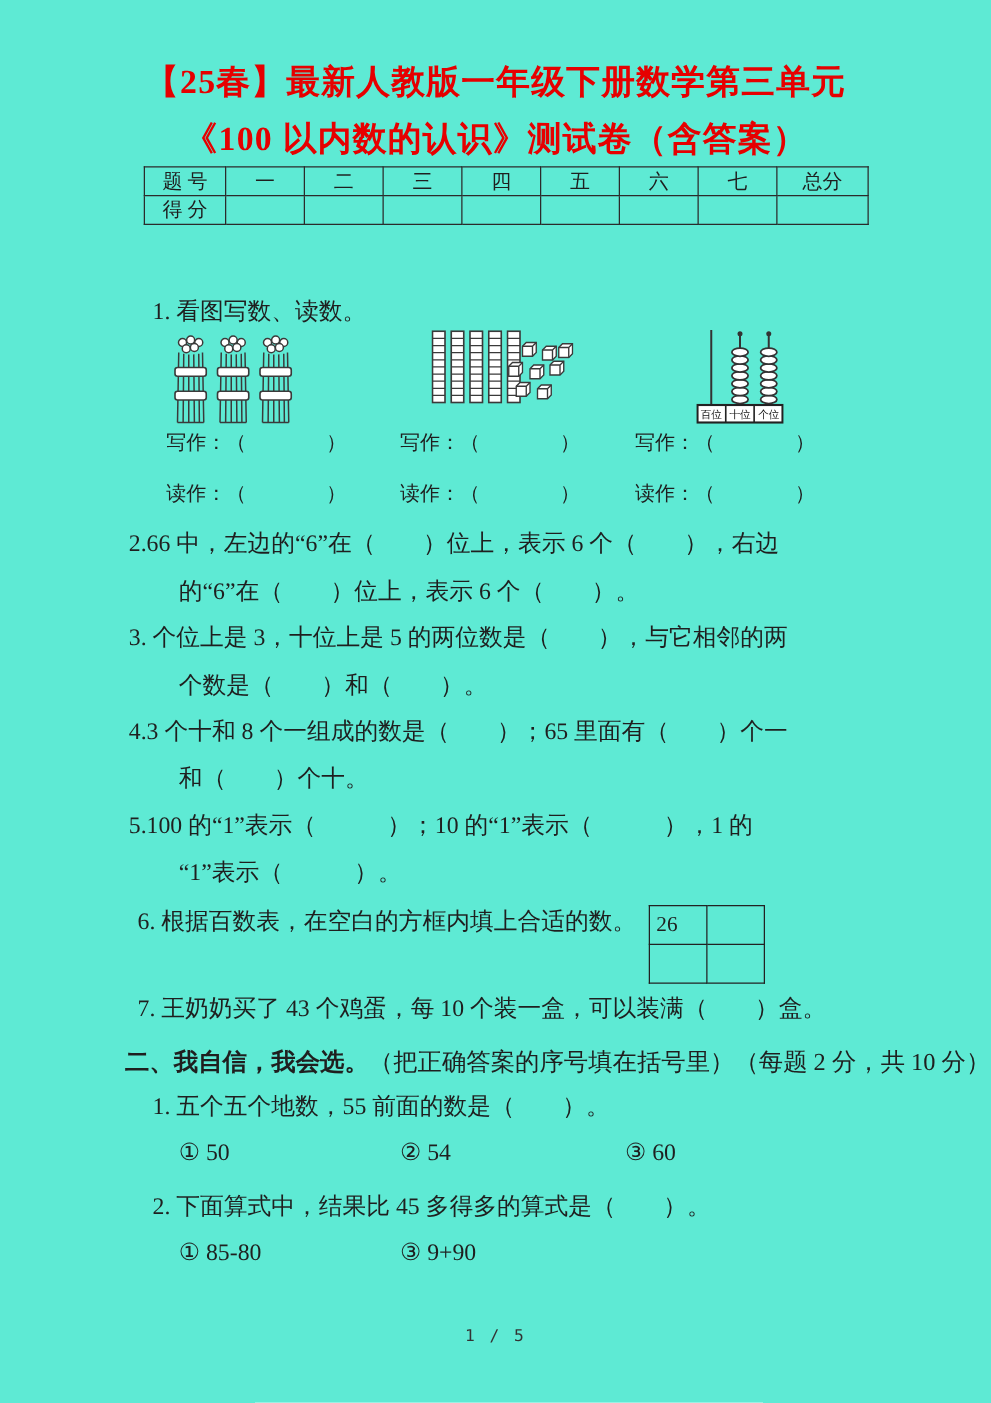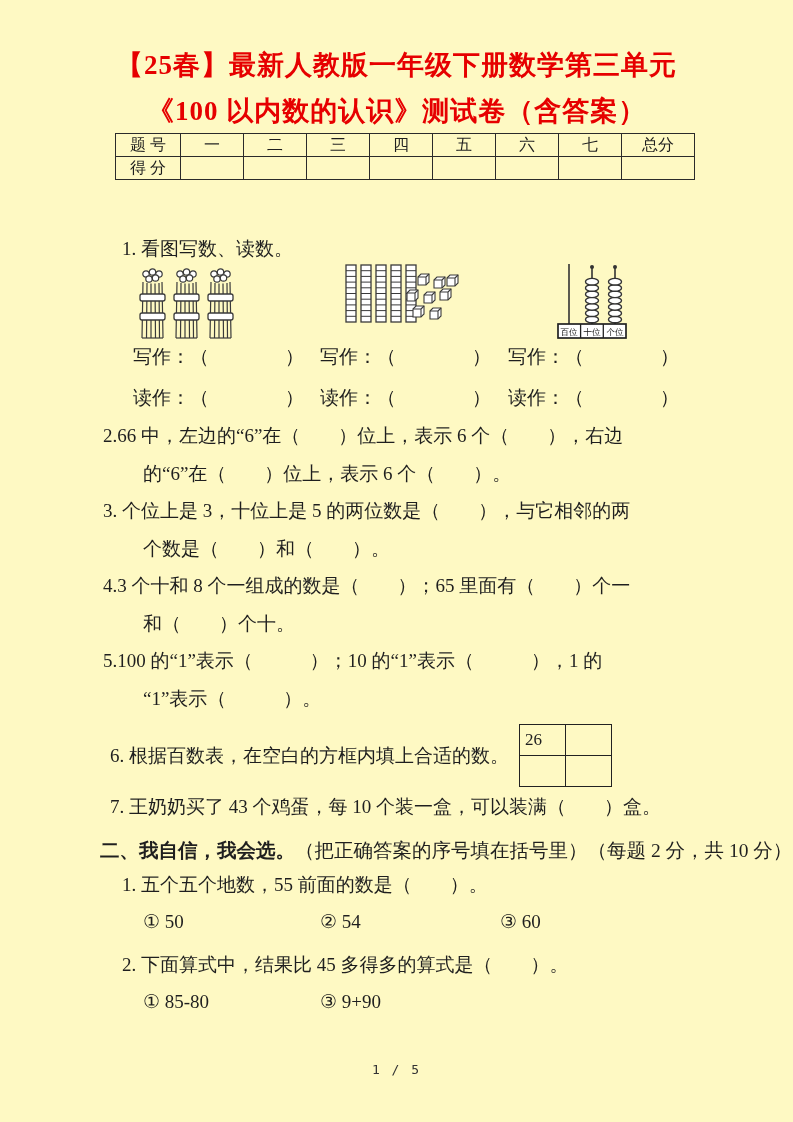--- a/index.html
+++ b/index.html
@@ -1,17 +1,17 @@
 <!DOCTYPE html>
 <html><head>
 <meta charset="utf-8">
 <style>
   html,body{margin:0;padding:0;background:#ffffff;}
   body{width:793px;height:1122px;position:relative;font-family:"Liberation Serif",serif;color:#1f1f1f;overflow:hidden;}
-  .page{position:absolute;inset:0;background:#fef9c3;}
+  .page{position:absolute;inset:0;background:#5eead4;}
 
   .title{position:absolute;top:42px;left:0;width:100%;text-align:center;
          color:#e60000;font-weight:700;font-size:27px;line-height:46px;letter-spacing:1px;}
 
   table.score{position:absolute;top:133px;left:115px;border-collapse:collapse;table-layout:fixed;}
   table.score td{border:1.7px solid #2b2b2b;height:22px;text-align:center;font-size:16px;padding:0;}
   table.score td.lbl{width:64px;}
   table.score td.col{width:62px;}
   table.score td.tot{width:72px;}
 
@@ -22,31 +22,31 @@
 
   .q1text{position:absolute;left:122px;top:236px;font-size:19px;}
 
   .illus{position:absolute;left:135px;top:262px;width:540px;height:88px;}
   .bundles{position:absolute;left:2px;top:4px;display:flex;gap:4px;}
   .rods{position:absolute;left:210px;top:2px;display:flex;gap:2px;}
   .cubes{position:absolute;left:265px;top:10px;width:62px;height:54px;}
   .cubes span{position:absolute;}
   .abacus{position:absolute;left:422px;top:0px;}
 
-  .wr-row{position:absolute;left:133px;width:580px;font-size:19px;display:flex;}
+  .wr-row{position:absolute;left:133px;width:580px;font-size:16px;display:flex;}
   .wr-row .c1{width:187px;}
   .wr-row .c2{width:188px;}
   .write-row{top:344px;}
   .read-row{top:385px;}
 
   .questions{position:absolute;left:103px;top:417px;width:620px;font-size:19px;line-height:37.5px;}
   .qline{white-space:nowrap;}
   .qline.cont{padding-left:40px;}
 
-  .q6{position:absolute;left:110px;top:724px;display:flex;align-items:center;font-size:19px;}
+  .q6{position:absolute;left:110px;top:724px;display:flex;align-items:flex-start;font-size:19px;}
   table.mini-grid{border-collapse:collapse;margin-left:10px;}
   table.mini-grid td{border:1.9px solid #222;width:40px;height:30px;font-size:17px;
                      text-align:left;vertical-align:middle;padding:0 0 0 5px;}
 
   .q7{position:absolute;left:110px;top:794px;font-size:19px;white-space:nowrap;}
 
   .s2q{position:absolute;left:122px;font-size:19px;white-space:nowrap;}
   .s2q1{top:872px;}
   .s2q2{top:952px;}
   .opts{position:absolute;left:143px;font-size:19px;display:flex;}

